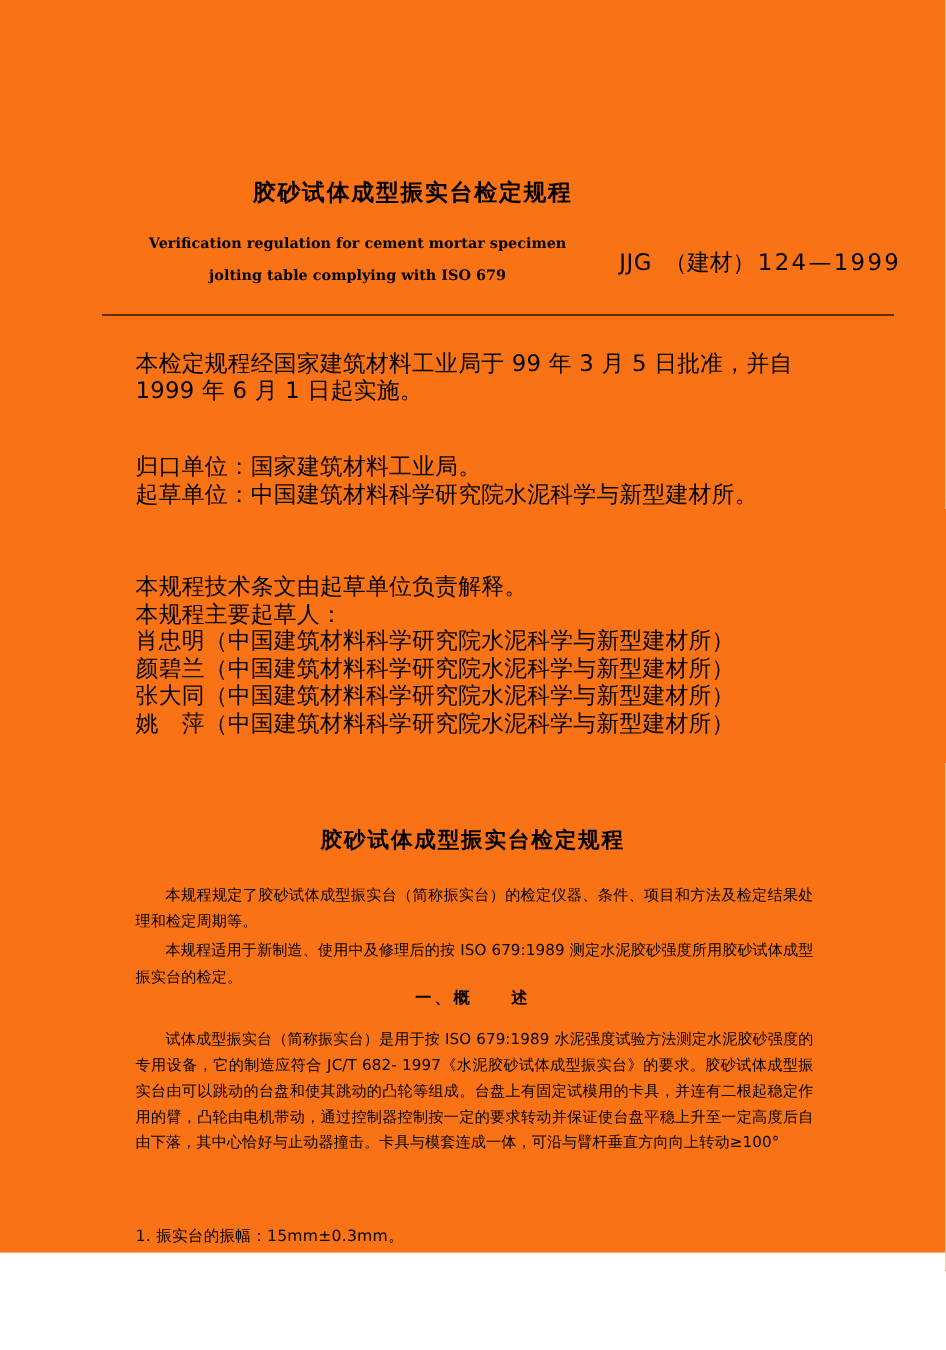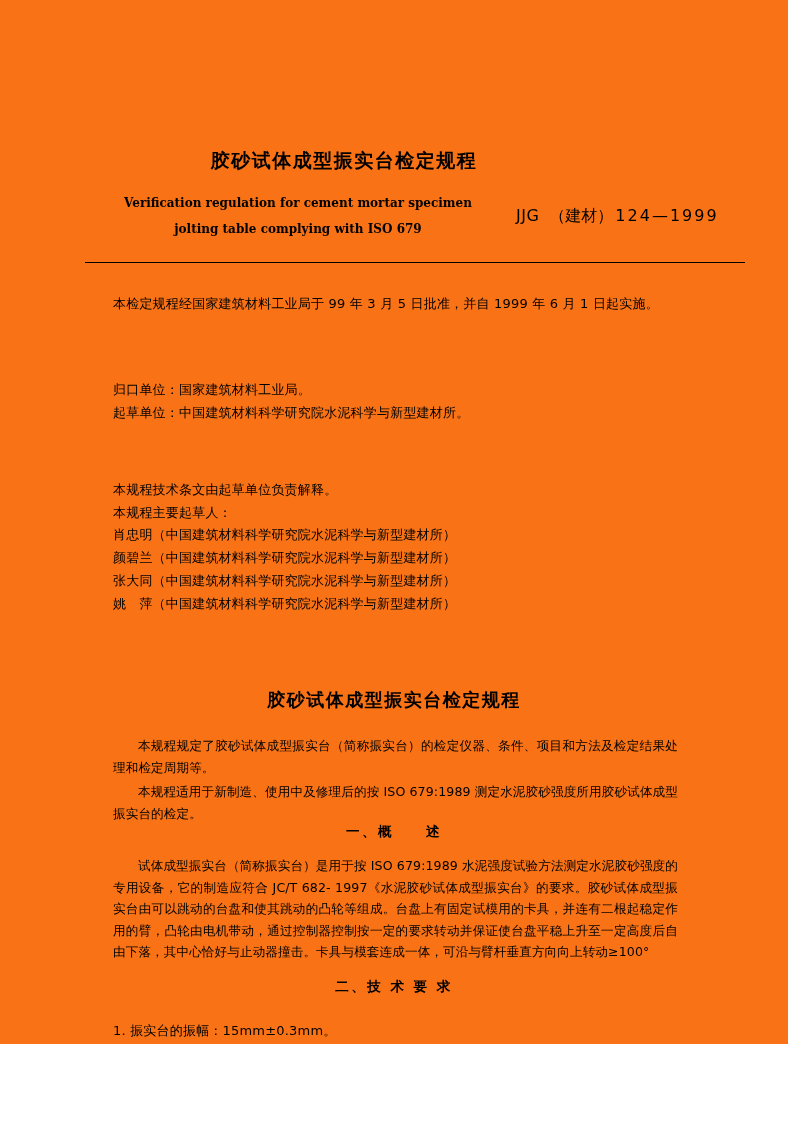--- a/index.html
+++ b/index.html
@@ -54,21 +54,21 @@
     line-height: 26px;
     color: #000;
   }
   .en-title .l2 {
     display: block;
   }
   .std-no {
     position: absolute;
     left: 516px;
     top: 16px;
-    font-size: 16px;
+    font-size: 19px;
     letter-spacing: 0.5px;
     color: #000;
     white-space: nowrap;
     font-family: "DejaVu Sans", "Liberation Sans", sans-serif;
   }
   .std-no .code { letter-spacing: 2px; }
   .std-no .paren { letter-spacing: 0px; margin: 0 2px 0 10px; }
 
   hr.rule {
     position: absolute;
@@ -77,21 +77,21 @@
     width: 660px;
     height: 0;
     margin: 0;
     border: none;
     border-top: 1.6px solid #000;
   }
 
   
   .cover-text {
     position: absolute;
-    font-size: 13px;
+    font-size: 19px;
     line-height: 23px;
     color: #000;
     letter-spacing: 0.2px;
   }
   .approval   { left: 113px; top: 292px; width: 600px; }
   .units      { left: 113px; top: 378px; }
   .explain    { left: 113px; top: 478px; }
   .drafters   { left: 113px; top: 523px; }
   .drafters .name-line { white-space: nowrap; }
 
@@ -208,21 +208,20 @@
   <div class="body-title">胶砂试体成型振实台检定规程</div>
 
   <div class="para p1">本规程规定了胶砂试体成型振实台（简称振实台）的检定仪器、条件、项目和方法及检定结果处理和检定周期等。</div>
 
   <div class="para p2">本规程适用于新制造、使用中及修理后的按 ISO 679:1989 测定水泥胶砂强度所用胶砂试体成型振实台的检定。</div>
 
   <div class="sec-head sec1">一、概　　述</div>
 
   <div class="para p3">试体成型振实台（简称振实台）是用于按 ISO 679:1989 水泥强度试验方法测定水泥胶砂强度的专用设备，它的制造应符合 JC/T 682- 1997《水泥胶砂试体成型振实台》的要求。胶砂试体成型振实台由可以跳动的台盘和使其跳动的凸轮等组成。台盘上有固定试模用的卡具，并连有二根起稳定作用的臂，凸轮由电机带动，通过控制器控制按一定的要求转动并保证使台盘平稳上升至一定高度后自由下落，其中心恰好与止动器撞击。卡具与模套连成一体，可沿与臂杆垂直方向向上转动≥100°</div>
 
-  <div class="sec-head sec2">二、技 术 要 求</div>
 
   <div class="req-item r1">1. 振实台的振幅：15mm±0.3mm。</div>
 
   <div class="req-item r2">2. 振动 60 次的时间：60s±2s。</div>
 
   <div class="page-num">209</div>
 
 </div>
 
 </body></html>

